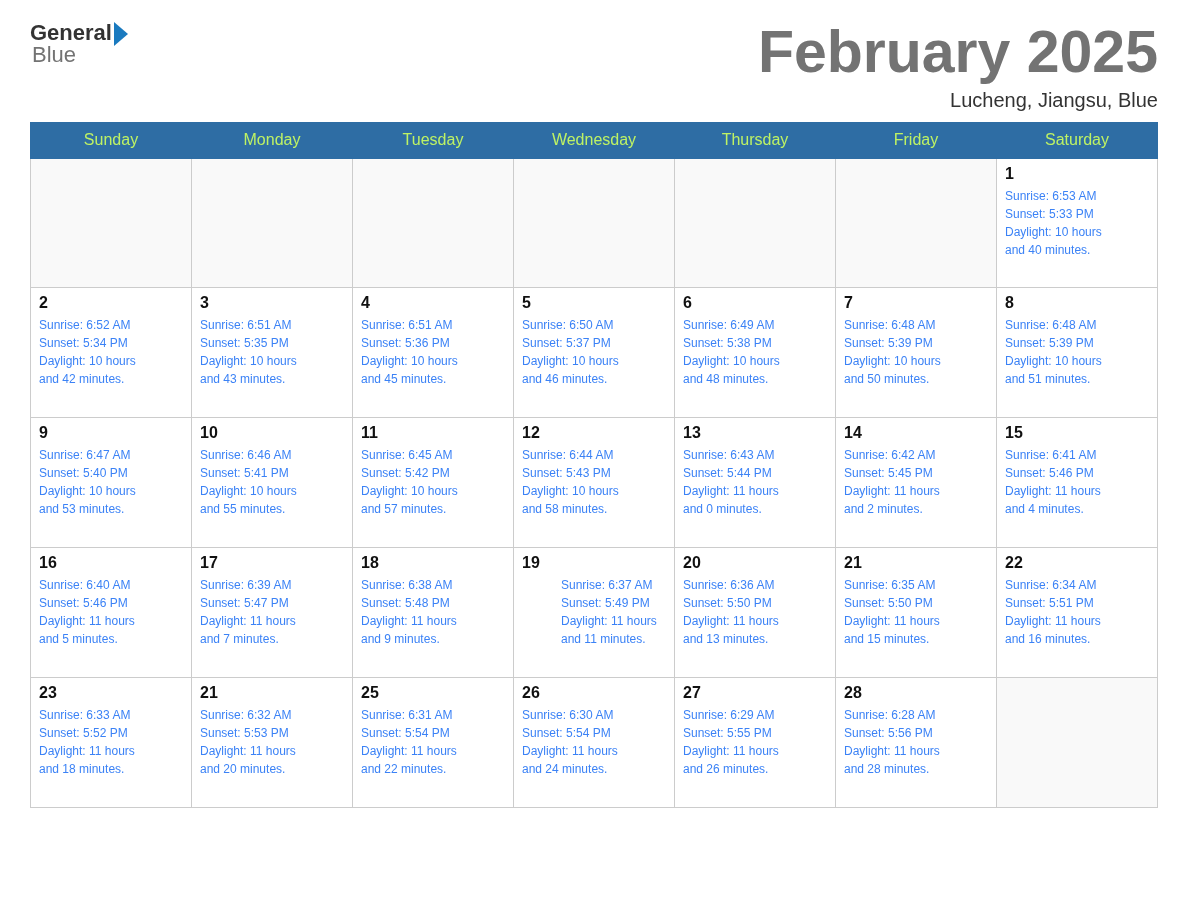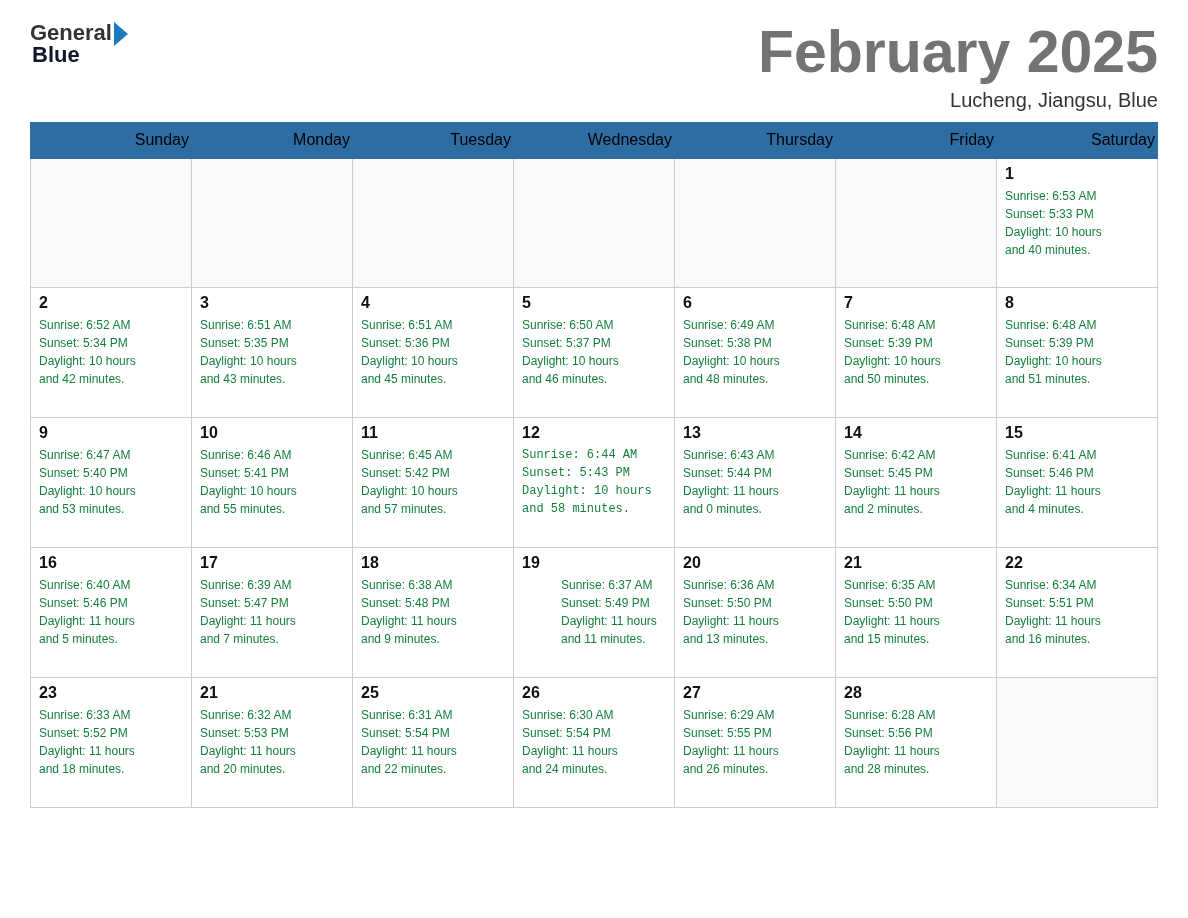--- a/index.html
+++ b/index.html
@@ -35,22 +35,22 @@
       width: 0;
       height: 0;
       border-left: 14px solid #1a7abf;
       border-top: 12px solid transparent;
       border-bottom: 12px solid transparent;
       margin-left: 2px;
       margin-top: 2px;
     }
     .logo-blue {
       font-size: 22px;
-      font-weight: bold;
-      color: #0f172a;
+      font-weight: normal;
+      color: #737373;
       margin-top: -4px;
       padding-left: 2px;
     }
     .title-section {
       text-align: right;
     }
     .month-title {
       font-size: 59px;
       font-weight: bold;
       color: #737373;
@@ -61,22 +61,22 @@
       color: #333;
       margin-top: 4px;
     }
     .calendar {
       width: 100%;
       border-collapse: collapse;
       margin-top: 10px;
     }
     .calendar th {
       background-color: #2e6da4;
-      color: #000000;
-      text-align: right;
+      color: #bef264;
+      text-align: center;
       padding: 8px 2px;
       font-size: 16px;
       font-weight: normal;
       border: 1px solid #2e6da4;
     }
     .calendar td {
       border: 1px solid #ccc;
       vertical-align: top;
       padding: 6px 8px;
       width: 14.28%;
@@ -85,21 +85,21 @@
     }
     .day-number {
       font-size: 16px;
       font-weight: bold;
       color: #111;
       display: block;
       margin-bottom: 4px;
     }
     .day-info {
       font-size: 12px;
-      color: #15803d;
+      color: #3b82f6;
       line-height: 1.5;
     }
     .empty-cell {
       background: #f9f9f9;
     }
     tr:first-child td {
       border-top: 2px solid #2e6da4;
     }
     tr + tr td {
       border-top: 2px solid #2e6da4;
@@ -218,21 +218,21 @@
         </td>
         <td>
           <span class="day-number">11</span>
           <div class="day-info" style="white-space: pre-line;">Sunrise: 6:45 AM
 Sunset: 5:42 PM
 Daylight: 10 hours
 and 57 minutes.</div>
         </td>
         <td>
           <span class="day-number">12</span>
-          <div class="day-info" style="white-space: pre-line; font-family: Liberation Mono, monospace;">Sunrise: 6:44 AM
+          <div class="day-info" style="white-space: pre-line;">Sunrise: 6:44 AM
 Sunset: 5:43 PM
 Daylight: 10 hours
 and 58 minutes.</div>
         </td>
         <td>
           <span class="day-number">13</span>
           <div class="day-info" style="white-space: pre-line;">Sunrise: 6:43 AM
 Sunset: 5:44 PM
 Daylight: 11 hours
 and 0 minutes.</div>

